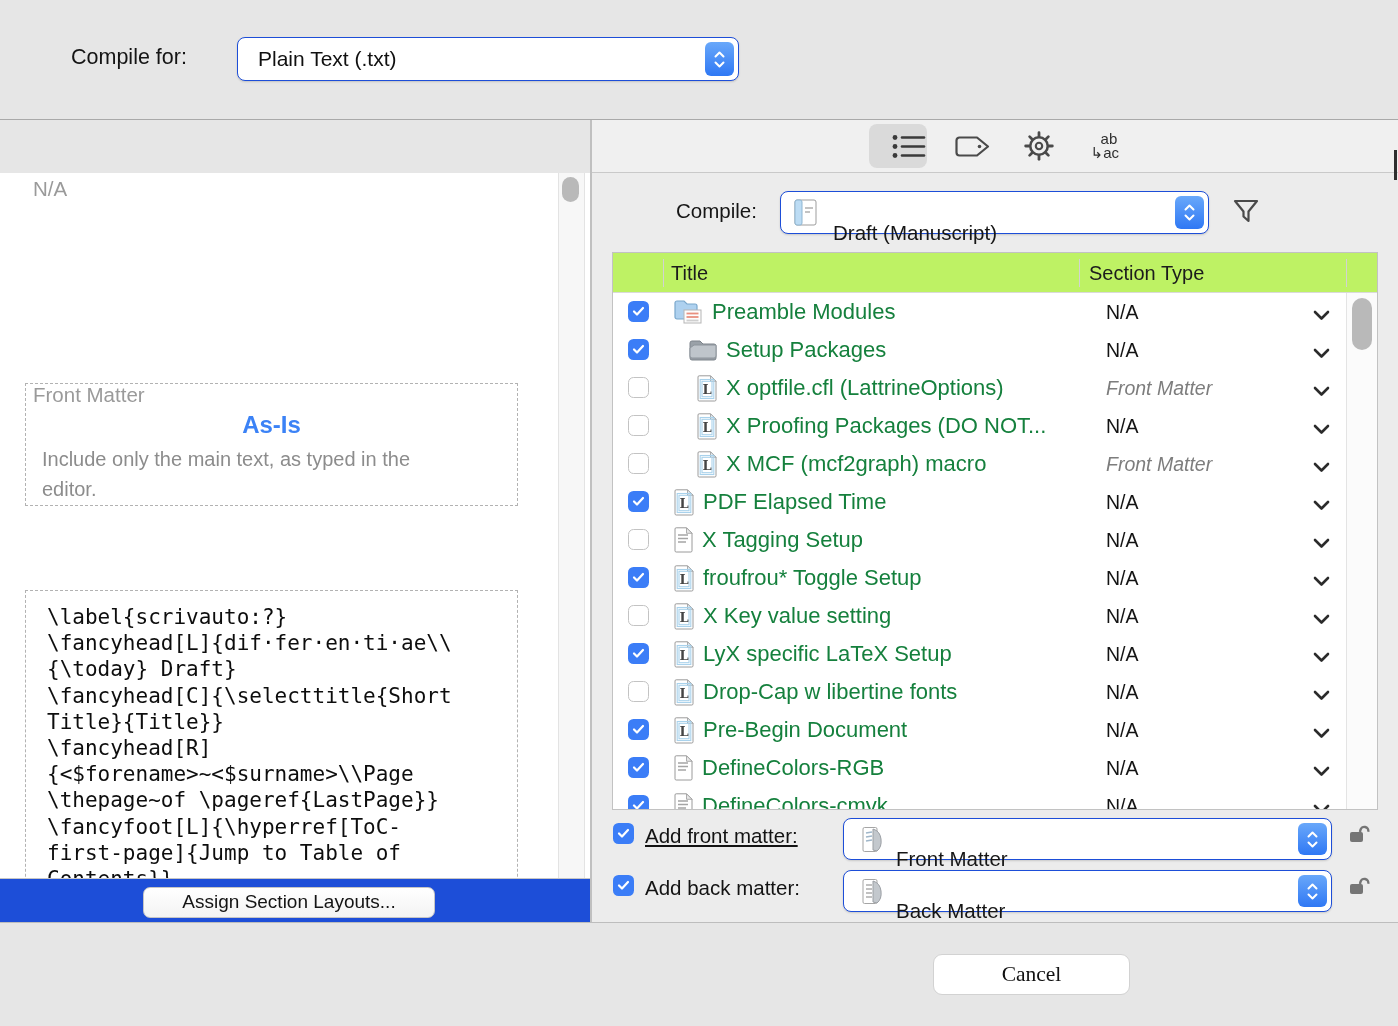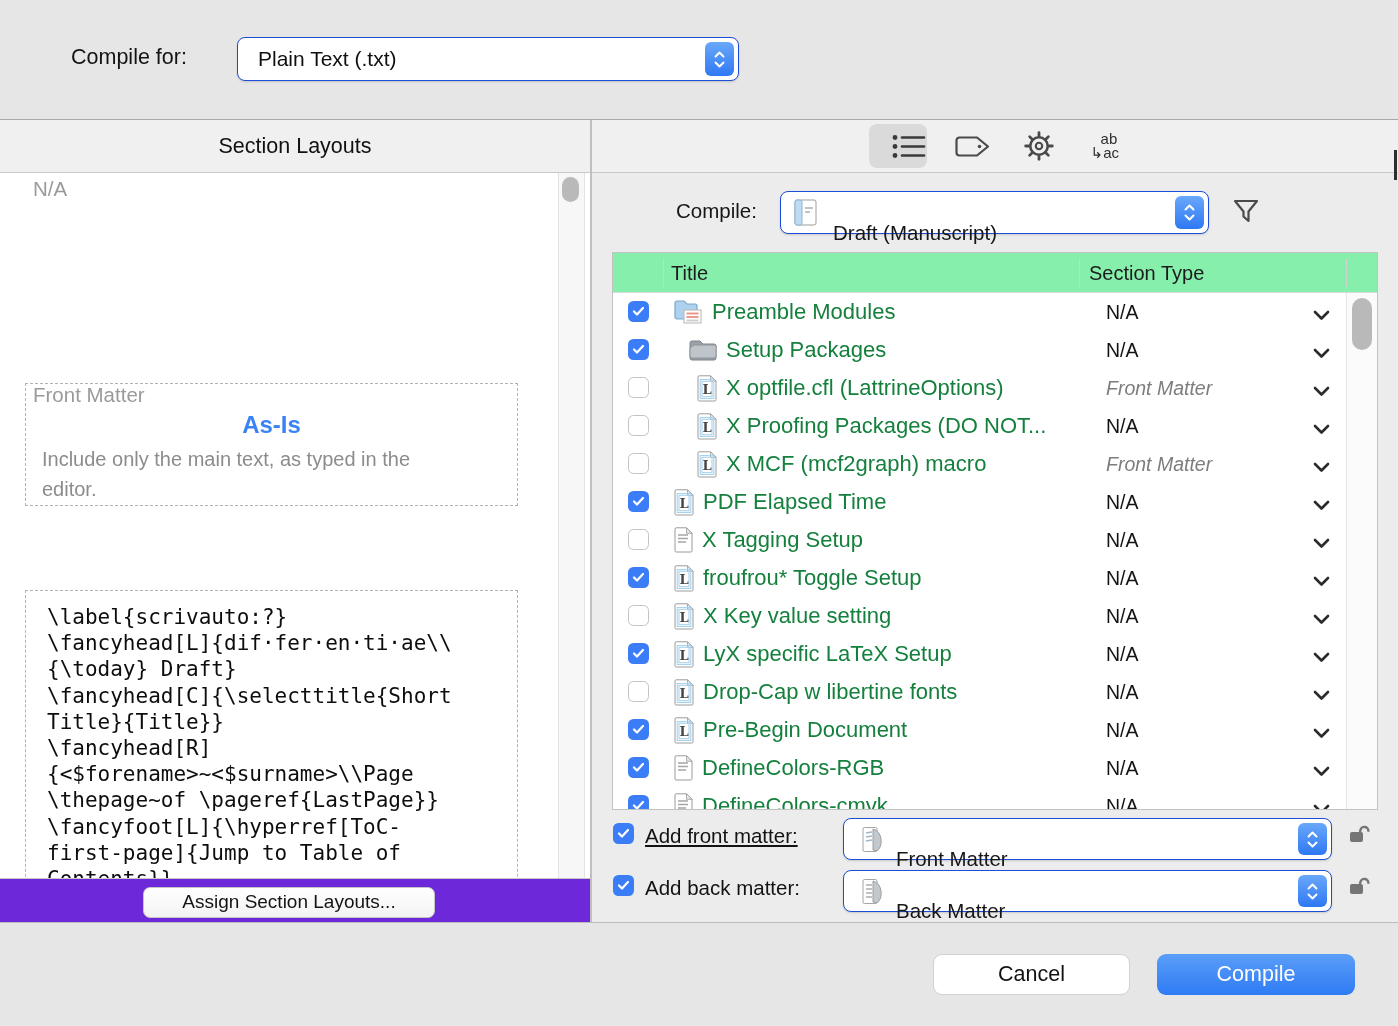--- a/index.html
+++ b/index.html
@@ -23,40 +23,40 @@
   .lp-body{left:0;top:173px;width:590px;height:705px;background:#fff;}
   .lp-scroll{left:558px;top:173px;width:25px;height:705px;background:#f7f7f7;border-left:1px solid #e3e3e3;border-right:1px solid #e3e3e3;}
   .lp-thumb{left:562px;top:177px;width:17px;height:25px;background:#b9b9b9;border-radius:9px;}
   .grp-label{font-size:20.5px;color:#9a9a9a;}
   .card{border:1.5px dashed #b2b2b2;background:#fff;box-sizing:border-box;}
   .card1{left:25px;top:210px;width:493px;height:123px;}
   .card1-title{text-align:center;margin-top:27px;font-size:24px;font-weight:700;color:#3b82f6;}
   .card1-body{margin:5px 16px 0 16px;font-size:20px;line-height:30px;color:#8c8c8c;white-space:pre-line;}
   .card2{left:25px;top:417px;width:493px;height:461px;overflow:hidden;}
   .code{margin:13px 0 0 21px;font-family:"DejaVu Sans Mono",monospace;font-size:21px;line-height:26.2px;color:#0d0d0d;white-space:pre;}
-  .lp-foot{left:0;top:878px;width:670px;height:44px;background:#6d28d9;border-top:1px solid #c6c6c6;box-sizing:border-box;}
+  .lp-foot{left:0;top:878px;width:670px;height:44px;background:#1d4ed8;border-top:1px solid #c6c6c6;box-sizing:border-box;}
   .assign-btn{position:absolute;left:143px;top:8px;width:290px;height:29px;background:linear-gradient(#fff,#f3f3f3);
               border:1px solid #c5c5c5;border-radius:7px;font-size:19px;color:#141414;text-align:center;line-height:27px;}
 
   
   .rp-head{left:592px;top:120px;width:806px;height:52px;background:#f0f0f0;border-bottom:1px solid #c9c9c9;}
   .tool-sel{position:absolute;left:277px;top:4px;width:58px;height:44px;border-radius:8px;background:#dadada;}
   .tool{position:absolute;top:0;height:52px;display:flex;align-items:center;justify-content:flex-end;width:58px;}
   .abac{font-size:15px;line-height:14px;color:#2f2f2f;font-weight:500;}
   .abac .l1{margin-left:10px;}
   .rp-body{left:592px;top:173px;width:806px;height:749px;background:#ececec;}
   .cmp-label{left:84px;top:26px;font-size:20.5px;}
   .popup-cmp{left:188px;top:18px;width:427px;height:41px;}
   .popup-icon{position:absolute;left:13px;top:7px;}
   .popup-text2{position:absolute;left:52px;top:0;height:100%;display:flex;align-items:center;font-size:20.5px;white-space:nowrap;margin-top:20px;}
   .funnel{left:638px;top:22px;}
 
   
   .tbl{left:20px;top:79px;width:766px;height:558px;background:#fff;border:1px solid #c2c2c2;box-sizing:border-box;}
-  .thead{position:absolute;left:0;top:0;width:100%;height:40px;background:#86efac;border-bottom:1px solid #dadada;box-sizing:border-box;}
+  .thead{position:absolute;left:0;top:0;width:100%;height:40px;background:#bef264;border-bottom:1px solid #dadada;box-sizing:border-box;}
   .thead .hsep{position:absolute;top:6px;width:1px;height:28px;background:#d2d2d2;}
   .hcell{position:absolute;top:0;line-height:40px;font-size:20px;color:#1c1c1c;}
   .tbody{position:absolute;left:0;top:40px;width:764px;height:516px;overflow:hidden;}
   .trow{position:relative;height:38px;}
   .cb{position:absolute;width:21px;height:21px;border-radius:5.5px;box-sizing:border-box;background:#fff;border:1px solid #c3c3c3;
       display:flex;align-items:center;justify-content:center;}
   .cb.on{background:#3b7df7;border:none;}
   .trow .cb{left:15px;top:8px;}
   .rmain{position:absolute;left:60px;top:0;height:38px;display:flex;align-items:center;}
   .ric{display:flex;align-items:center;margin-right:8px;}
@@ -66,21 +66,21 @@
   .rchev{position:absolute;left:700px;top:14px;}
   .tbl-scroll{position:absolute;left:733px;top:40px;width:31px;height:516px;background:#fbfbfb;border-left:1px solid #e4e4e4;box-sizing:border-box;}
   .tbl-thumb{position:absolute;left:5px;top:5px;width:20px;height:52px;background:#b9b9b9;border-radius:10px;}
 
   
   .am-label{font-size:20.5px;color:#131313;}
   .popup-am{width:487px;height:40px;}
   .lock{position:absolute;}
 
   
-  .bottombar{left:0;top:922px;width:1398px;height:104px;background:#e6e6e6;border-top:1px solid #bdbdbd;box-sizing:border-box;}
+  .bottombar{left:0;top:922px;width:1398px;height:104px;background:#e6e6e6;border-top:1px solid #bdbdbd;box-sizing:border-box;font-family:Liberation Serif, serif;}
   .btn{position:absolute;top:31px;height:41px;border-radius:9px;font-size:21.5px;display:flex;align-items:center;justify-content:center;}
   .btn-cancel{left:933px;width:197px;background:#fff;border:1px solid #d2d2d2;color:#111;box-sizing:border-box;}
   .btn-compile{left:1157px;width:198px;background:linear-gradient(#5b9ef8,#2e7bf4);color:#fff;}
   .edge-mark{left:1394px;top:150px;width:3px;height:30px;background:#2e2e2e;}
 </style>
 </head>
 <body>
 
 <div id="win">
 
@@ -92,23 +92,20 @@
         <svg width="11" height="7" viewBox="0 0 11 7">
             <polyline points="1.5,5.5 5.5,1.5 9.5,5.5" fill="none" stroke="#fff" stroke-width="2" stroke-linecap="round" stroke-linejoin="round"></polyline>
           </svg>
         <svg width="11" height="7" viewBox="0 0 11 7">
             <polyline points="1.5,1.5 5.5,5.5 9.5,1.5" fill="none" stroke="#fff" stroke-width="2" stroke-linecap="round" stroke-linejoin="round"></polyline>
           </svg>
       </span>
     </div>
   </div>
 
-  <div class="abs lp-head">
-    <div class="lp-title">Section Layouts</div>
-  </div>
   <div class="abs lp-body">
     <span class="abs grp-label" style="left:33px;top:4px;">N/A</span>
     <div class="abs card card1">
       <div class="card1-title">As-Is</div>
       <div class="card1-body">Include only the main text, as typed in the
 editor.</div>
     </div>
     <span class="abs grp-label" style="left:33px;top:210px;">Front Matter</span>
     <div class="abs card card2">
       <div class="code">\label{scrivauto:?}
@@ -597,17 +594,16 @@
     <span class="lock" style="left:756px;top:702px;">
       <svg width="24" height="22" viewBox="0 0 24 22">
         <rect x="2" y="9" width="13" height="10" rx="2" fill="#757575"></rect>
         <path d="M12,9 v-2 a4,4 0 0 1 8,0" fill="none" stroke="#757575" stroke-width="2.4" transform="rotate(12 12 9)"></path>
       </svg>
     </span>
   </div>
 
   <div class="abs bottombar">
     <div class="btn btn-cancel">Cancel</div>
-    <div class="btn btn-compile">Compile</div>
   </div>
 
   <div class="abs edge-mark"></div>
 </div>
 
 </body></html>

